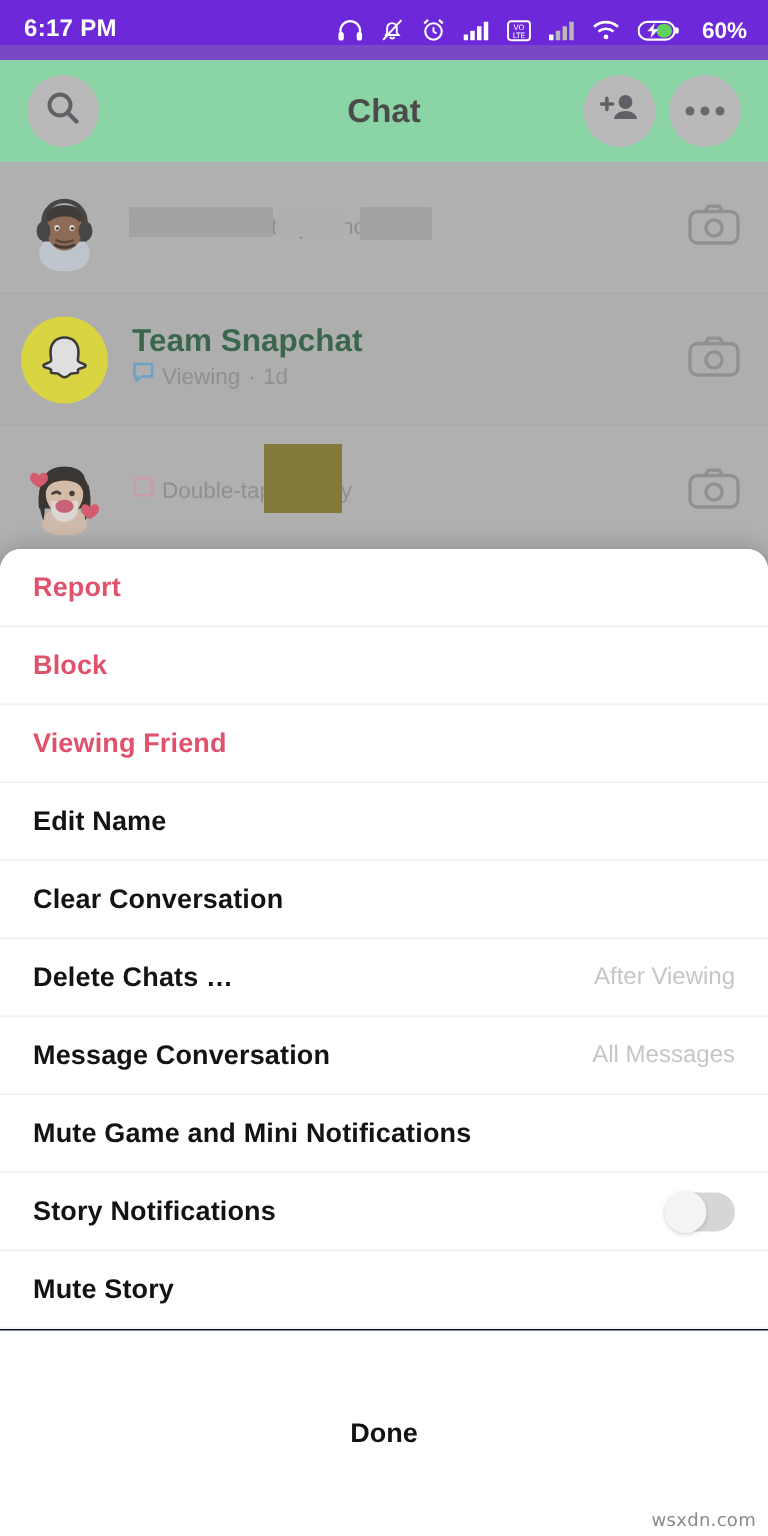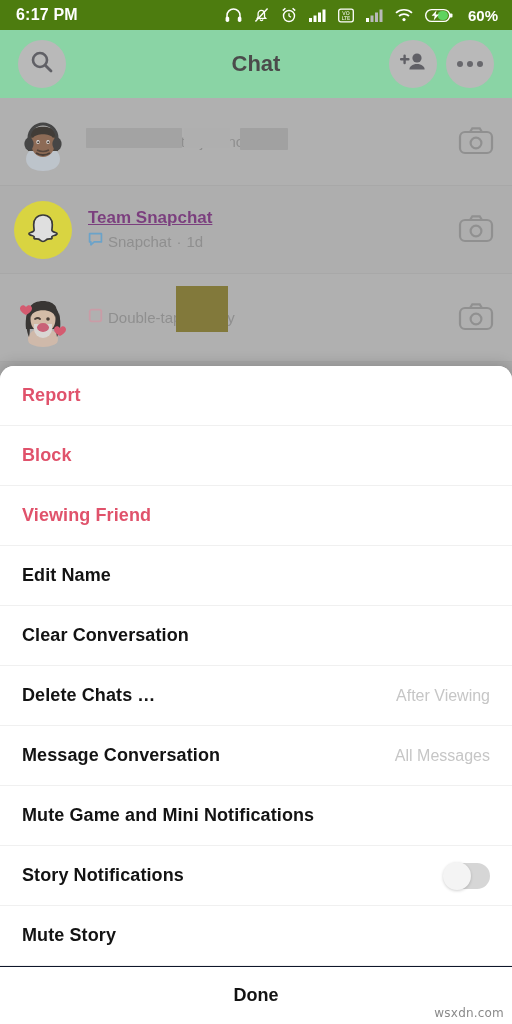--- a/index.html
+++ b/index.html
@@ -7,22 +7,22 @@
   body {
     font-family: "Liberation Sans", sans-serif;
     background:#b4b4b4;
     position:relative;
     overflow:hidden;
     -webkit-font-smoothing:antialiased;
   }
 
   
   #status-bar{
-    height:30px;
-    background:#4d7c0f;
+    height:40px;
+    background:#6d28d9;
     display:flex;
     align-items:center;
     justify-content:space-between;
     padding:0 14px 0 16px;
     color:#ffffff;
   }
   #status-clock{ font-size:16px; font-weight:700; letter-spacing:.2px; }
   #status-icons{ display:flex; align-items:center; gap:12px; }
   .sysicon{ display:block; }
   #battery-pct{ font-size:15px; font-weight:700; margin-left:3px; }
@@ -62,22 +62,22 @@
   }
   .chat-row.row-alt{ background:#b9b9b9; }
   .avatar{
     width:58px; height:58px; border-radius:50%;
     flex:0 0 auto; overflow:hidden;
     display:flex; align-items:center; justify-content:center;
     position:relative;
   }
   .chat-texts{ margin-left:16px; flex:1 1 auto; min-width:0; position:relative; }
   .chat-name{
-    font-size:17px; font-weight:600; color:#701a75;
-    line-height:24px; white-space:nowrap; overflow:hidden;text-decoration:underline;
+    font-size:21px; font-weight:600; color:#14532d;
+    line-height:24px; white-space:nowrap; overflow:hidden;
   }
   .chat-sub{
     display:flex; align-items:center; gap:5px;
     font-size:15px; color:#8d8d8d; line-height:22px; margin-top:1px;
   }
   .redact{
     position:absolute; background:#a9a9a9; border-radius:1px;
   }
   .cam-icon{ margin-left:auto; flex:0 0 auto; }
 
@@ -92,21 +92,21 @@
   #action-sheet{
     position:absolute; left:0; right:0; bottom:0;
     height:658px;
     background:#ffffff;
     border-radius:14px 14px 0 0;
     box-shadow:0 -2px 14px rgba(0,0,0,.18);
     overflow:hidden;
     display:flex; flex-direction:column;
   }
   .sheet-item{
-    height:60px;
+    height:52px;
     display:flex; align-items:center;
     padding:0 22px;
     border-bottom:1px solid #f0f0f0;
     background:#fff;
     flex:0 0 auto;
   }
   .sheet-label{ font-size:18px; font-weight:700; color:#131313; letter-spacing:.1px; }
   .sheet-label.danger{ color:#e0526b; font-weight:700; }
   .sheet-value{
     margin-left:auto; font-size:16px; color:#c6c6c6; font-weight:400;
@@ -288,21 +288,21 @@
       </svg>
     </div>
     <div class="chat-texts">
       <div class="chat-name">Team Snapchat</div>
       <div class="chat-sub">
         <span>
           <svg width="15" height="15" viewBox="0 0 15 15">
             <path d="M1.6 1.6h11.8v8.3H6.2L2.9 12.8V9.9H1.6z" fill="none" stroke="#5aa9e0" stroke-width="1.7" stroke-linejoin="round"></path>
           </svg>
         </span>
-        <span>Snapchat</span>
+        <span>Viewing</span>
         <span>·</span>
         <span>1d</span>
       </div>
     </div>
     <span class="cam-icon">
       <svg width="36" height="30" viewBox="0 0 36 30">
         <rect x="2" y="7" width="32" height="21" rx="5" fill="none" stroke="#8f8f8f" stroke-width="2.2"></rect>
         <path d="M12 7l2.3-3.6h7.4L24 7" fill="none" stroke="#8f8f8f" stroke-width="2.2"></path>
         <circle cx="18" cy="18" r="5.4" fill="none" stroke="#8f8f8f" stroke-width="2.2"></circle>
       </svg>

